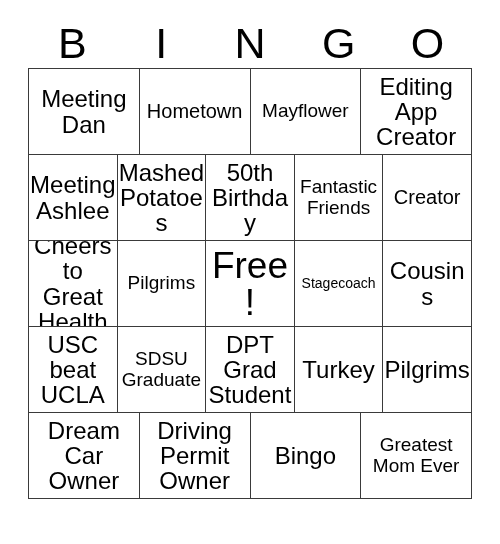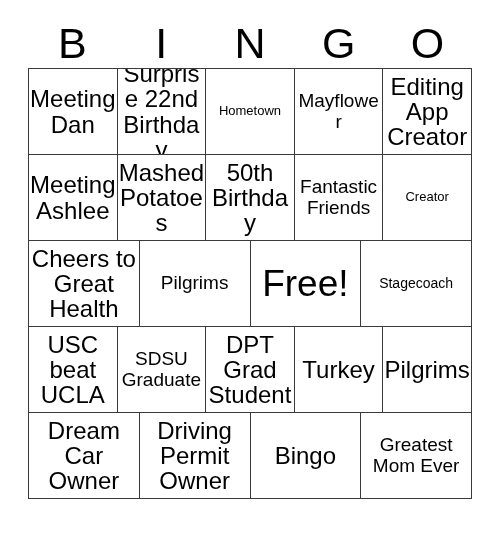--- a/index.html
+++ b/index.html
@@ -71,44 +71,41 @@
     width: 100%;
     line-height: 1.04;
     word-break: normal;
     overflow-wrap: break-word;
     hyphens: none;
   }
   
   .fs-xl  { font-size: 37px; line-height: 1.0; }
   .fs-lg  { font-size: 24px; line-height: 1.05; }
   .fs-md  { font-size: 19px; line-height: 1.06; }
-  .fs-sm  { font-size: 13px; line-height: 1.08; }
+  .fs-sm  { font-size: 20px; line-height: 1.08; }
   .fs-xs  { font-size: 14px; line-height: 1.1; }
 </style>
 </head>
 <body>
 
 <div class="card">
 
   <div class="header-row">
     <div class="header-cell">B</div>
     <div class="header-cell">I</div>
     <div class="header-cell">N</div>
     <div class="header-cell">G</div>
     <div class="header-cell">O</div>
   </div>
 
   <div class="grid">
 
     <div class="grid-row">
       <div class="cell">
           <span class="cell-text fs-lg">Meeting Dan</span>
-        </div>
-      <div class="cell">
-          <span class="cell-text fs-lg">Surprise 22nd Birthday</span>
         </div>
       <div class="cell">
           <span class="cell-text fs-sm">Hometown</span>
         </div>
       <div class="cell">
           <span class="cell-text fs-md">Mayflower</span>
         </div>
       <div class="cell">
           <span class="cell-text fs-lg">Editing App Creator</span>
         </div>
@@ -138,20 +135,23 @@
         </div>
       <div class="cell">
           <span class="cell-text fs-md">Pilgrims</span>
         </div>
       <div class="cell">
           <span class="cell-text fs-xl">Free!</span>
         </div>
       <div class="cell">
           <span class="cell-text fs-xs">Stagecoach</span>
         </div>
+      <div class="cell">
+          <span class="cell-text fs-lg">Cousins</span>
+        </div>
     </div>
 
     <div class="grid-row">
       <div class="cell">
           <span class="cell-text fs-lg">USC beat UCLA</span>
         </div>
       <div class="cell">
           <span class="cell-text fs-md">SDSU Graduate</span>
         </div>
       <div class="cell">

